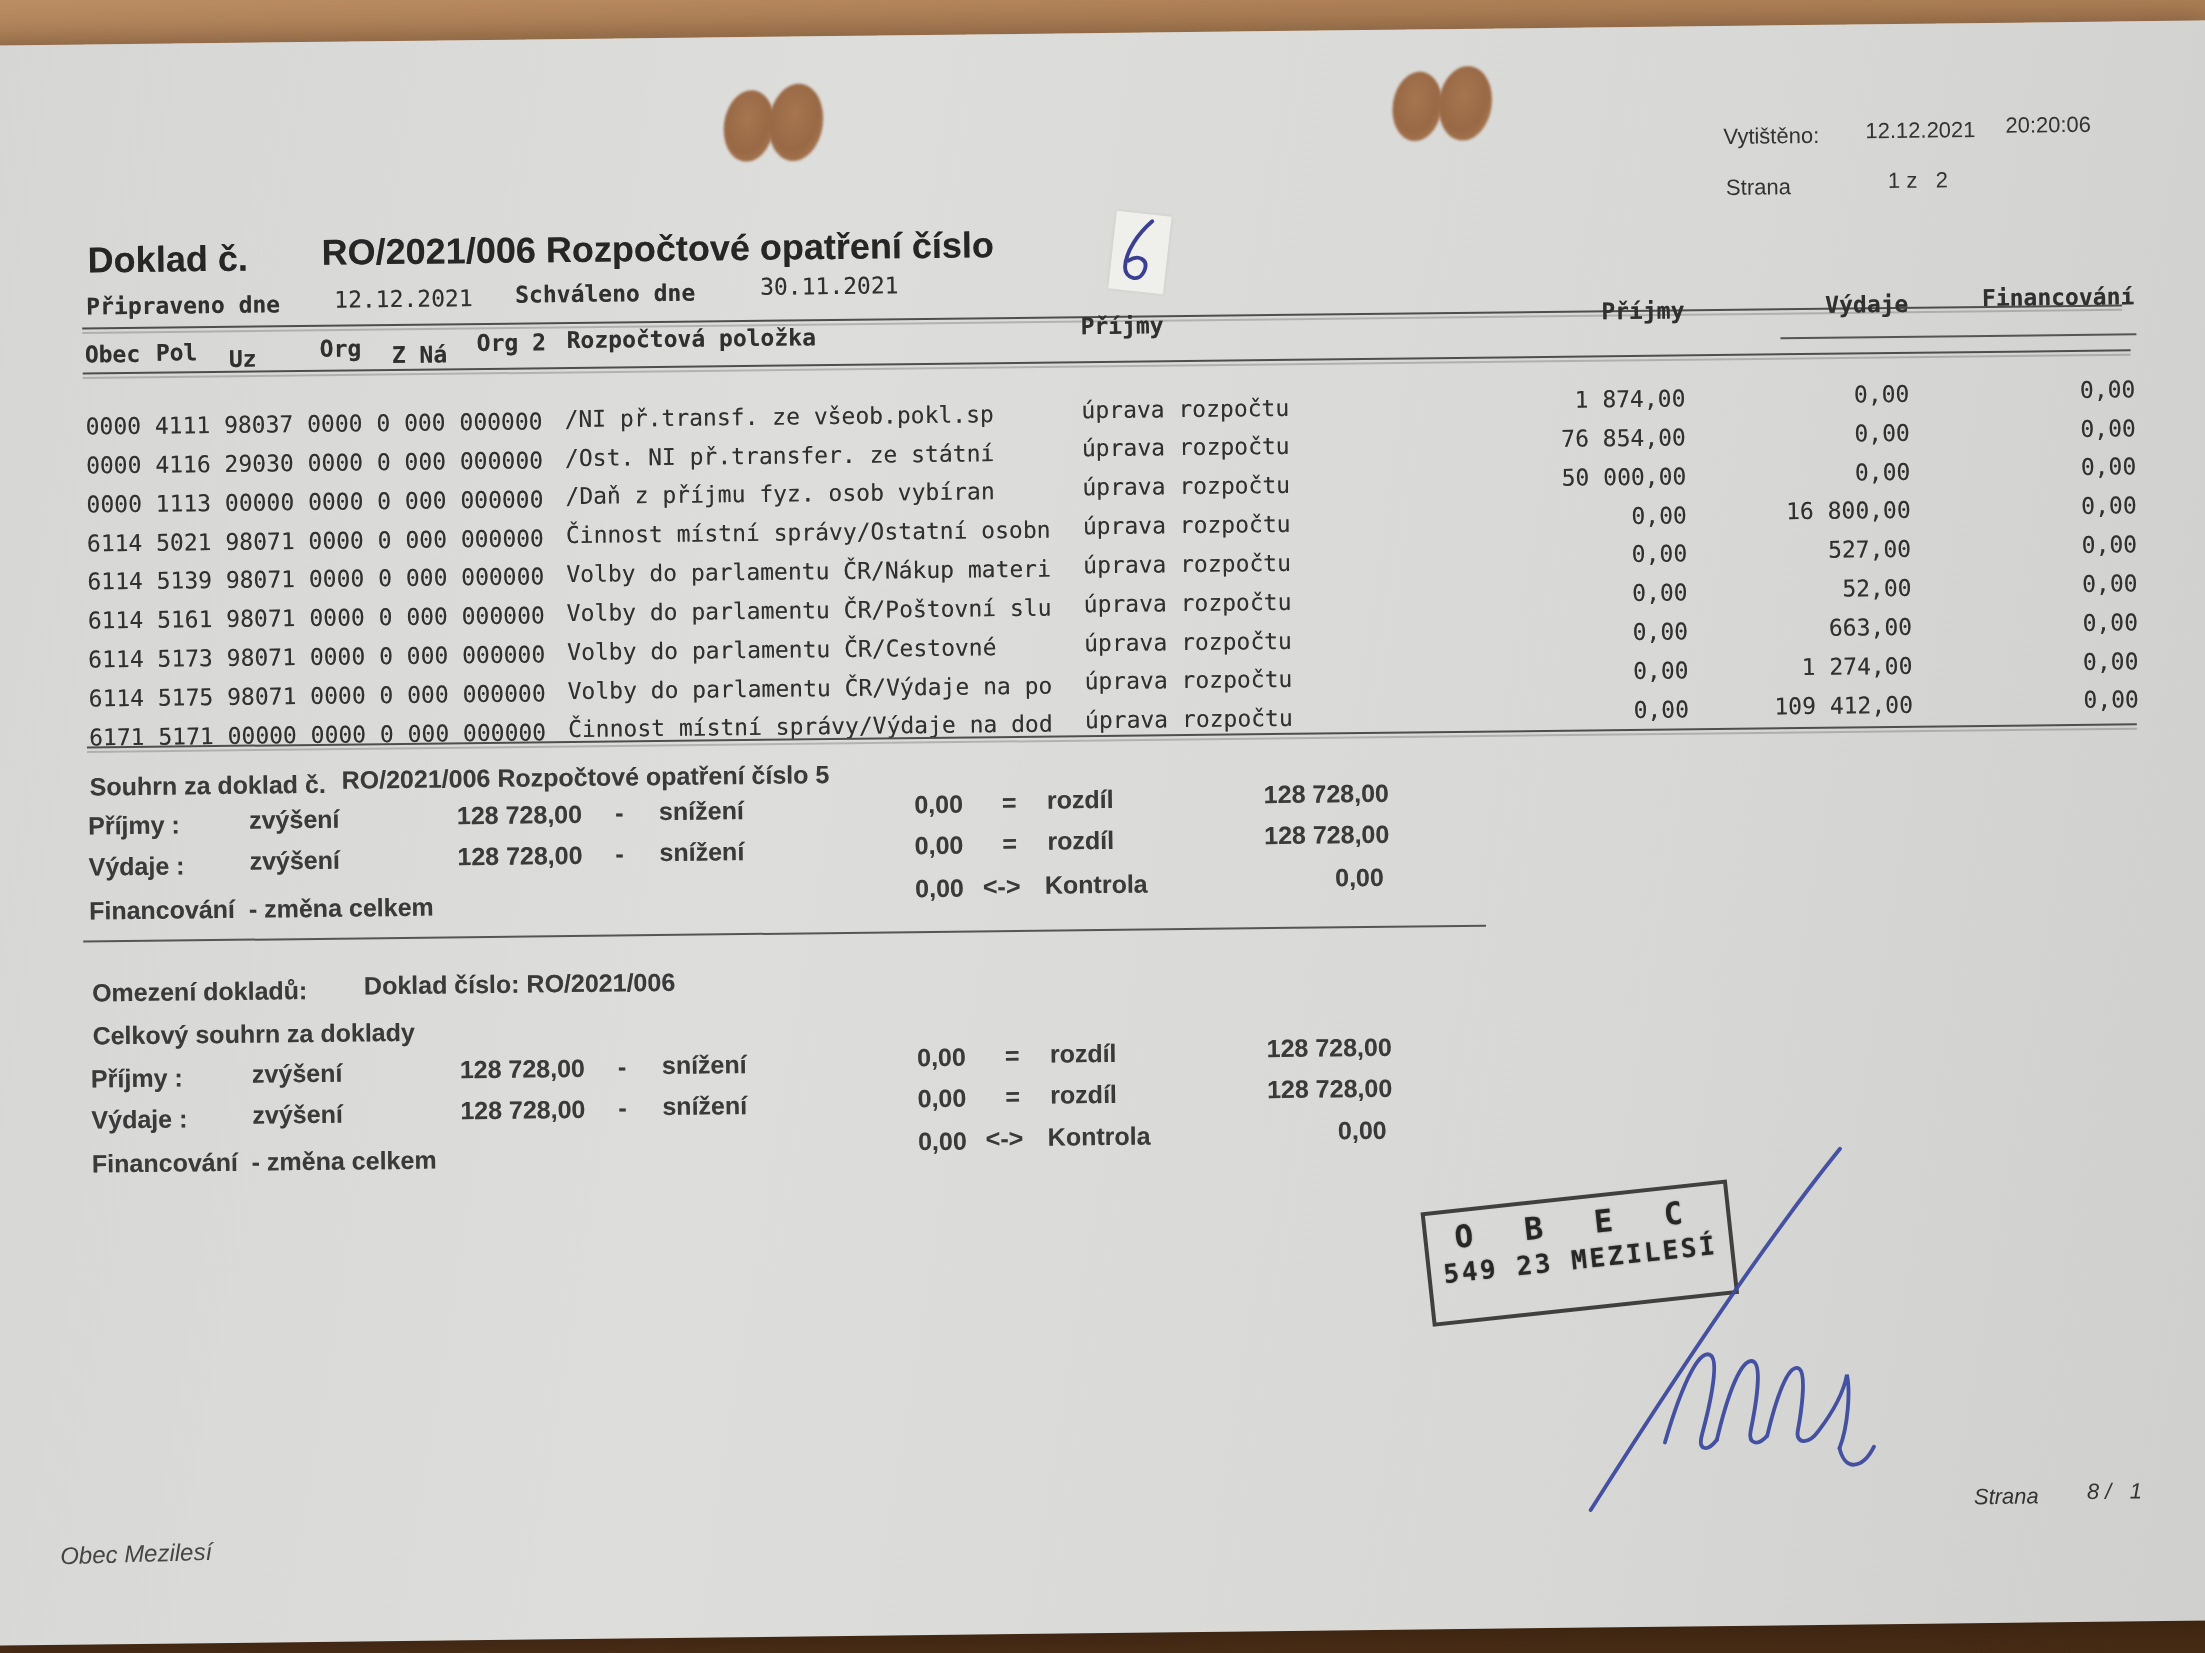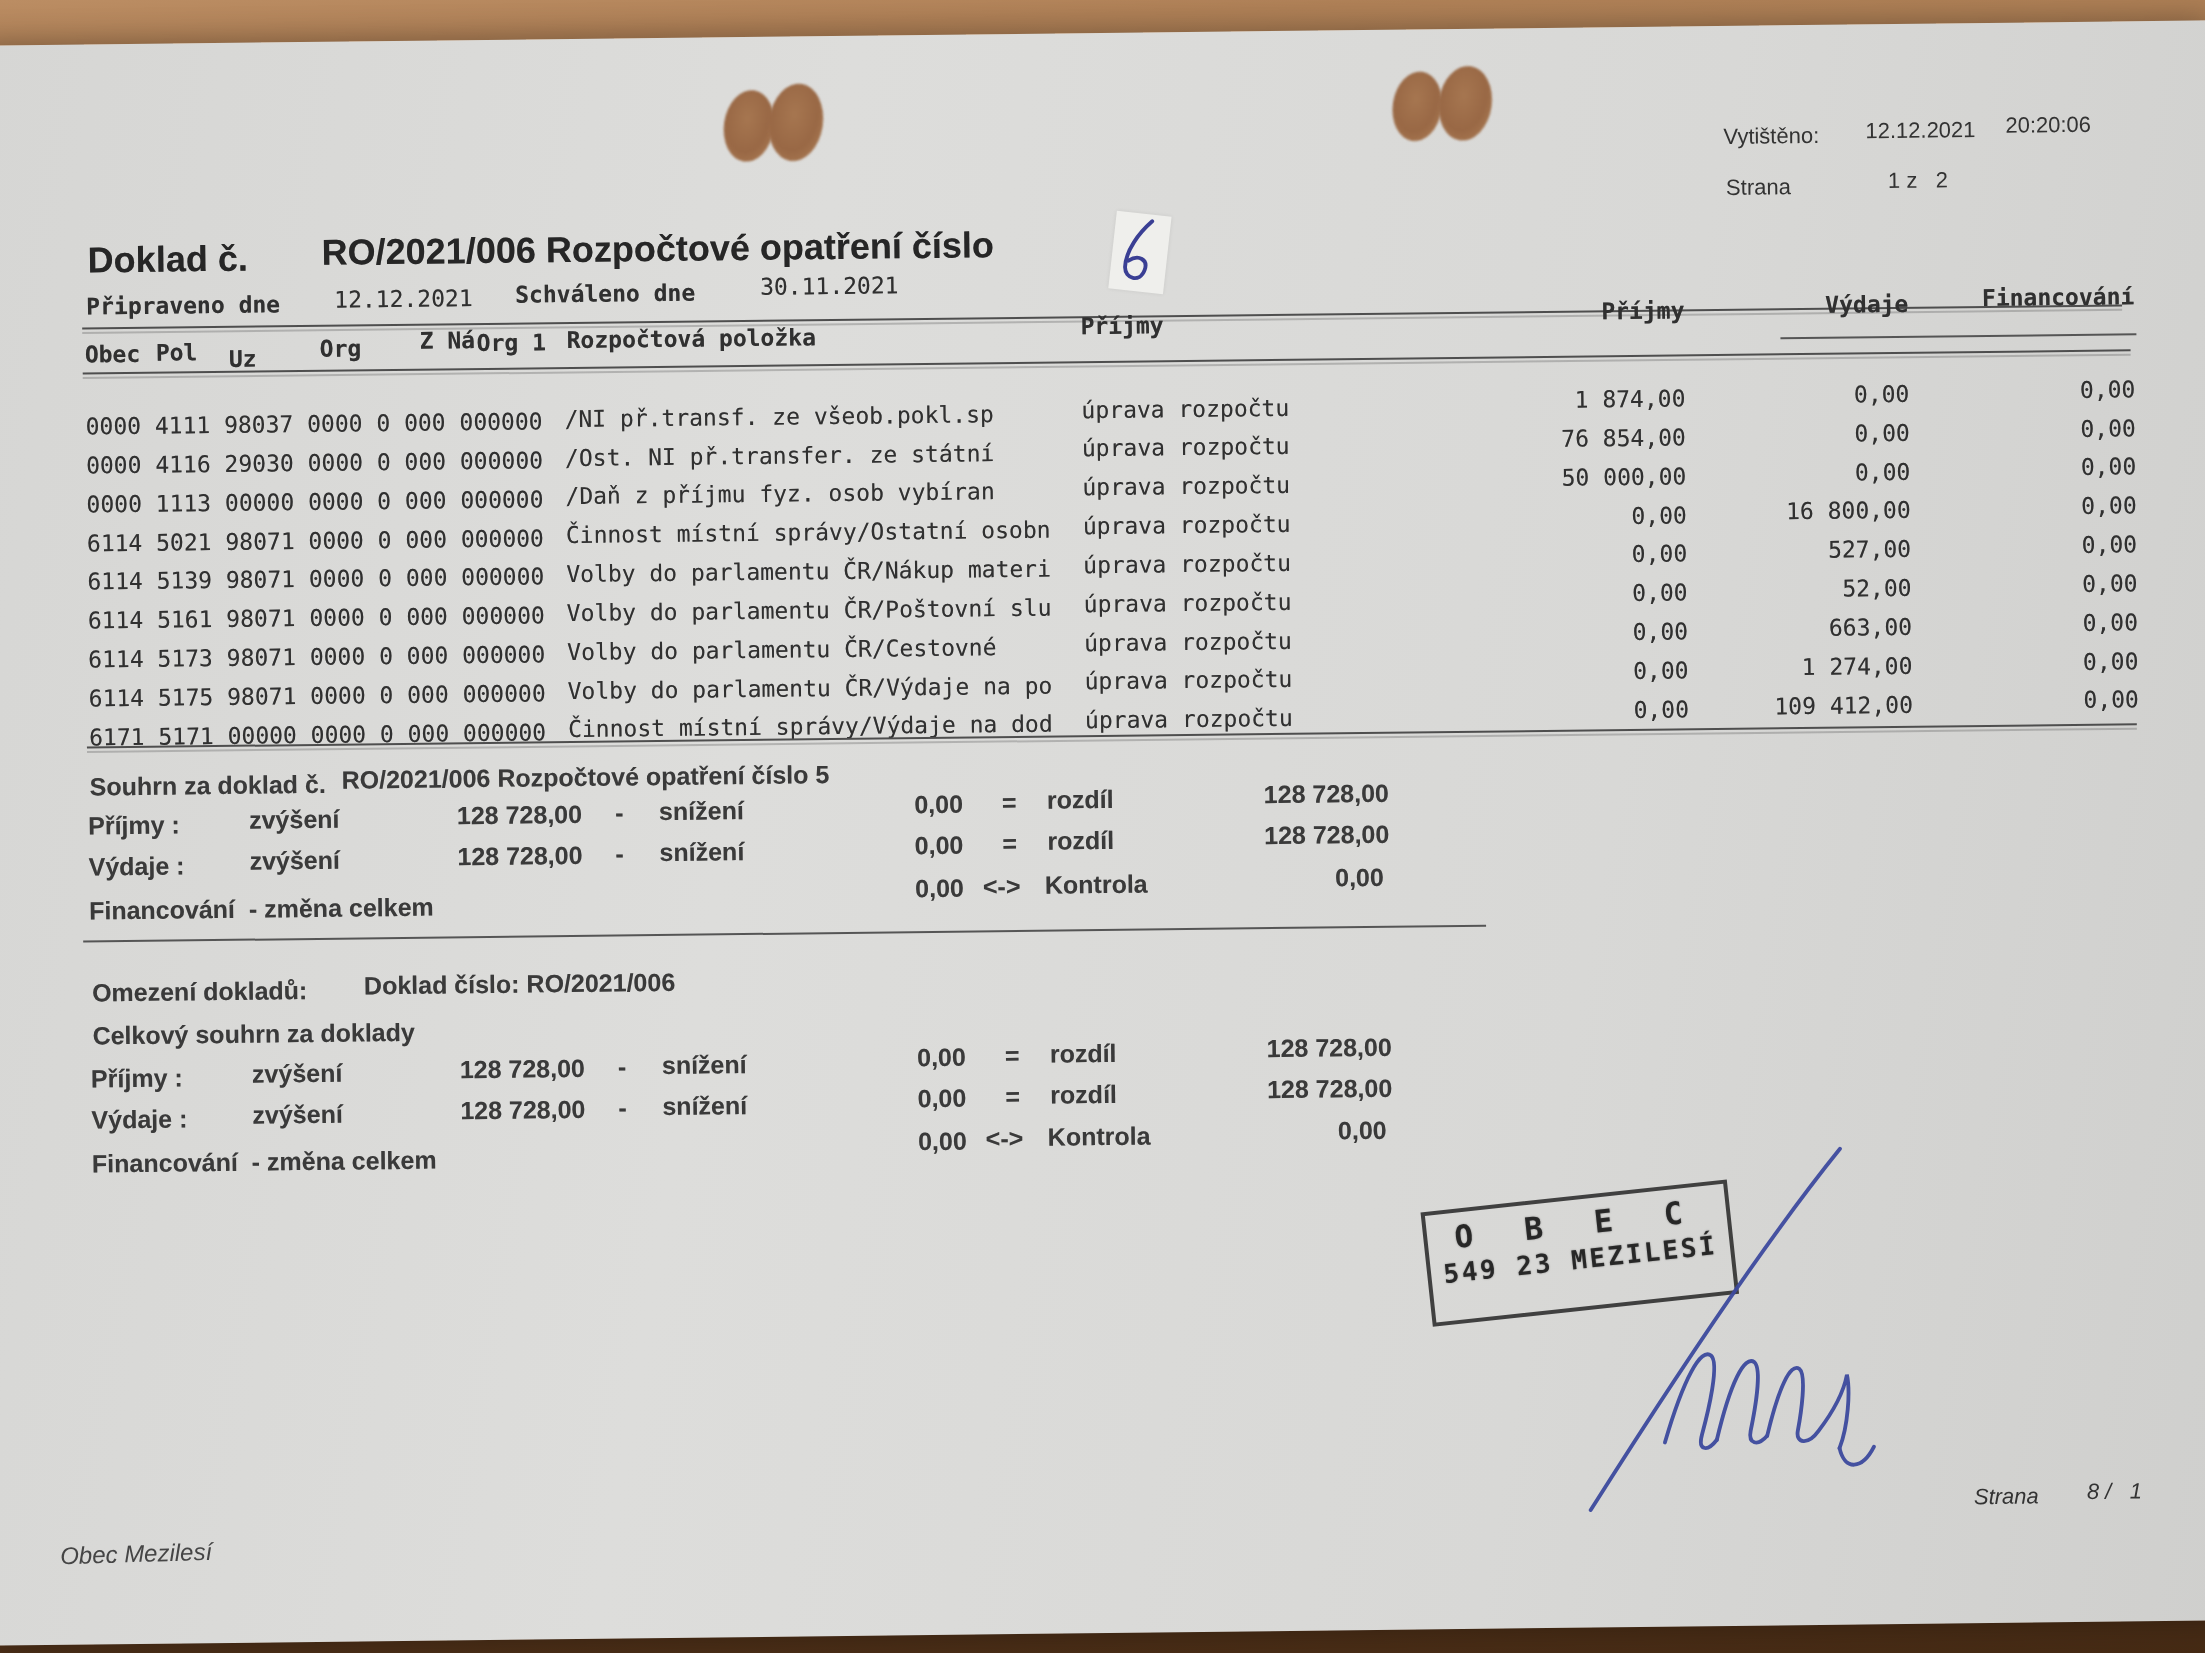--- a/index.html
+++ b/index.html
@@ -65,22 +65,22 @@
     <span class="abs mono" style="left:766px;top:270px;">30.11.2021</span>
 
     <div class="line" style="left:88px;top:316px;width:2040px;"></div>
     <div class="thin" style="left:1786px;top:345px;width:356px;"></div>
     <div class="line" style="left:88px;top:361px;width:2048px;"></div>
 
     <span class="abs mono b" style="left:90px;top:330px;">Obec</span>
     <span class="abs mono b" style="left:161px;top:329px;">Pol</span>
     <span class="abs mono b" style="left:234px;top:336px;">Uz</span>
     <span class="abs mono b" style="left:325px;top:327px;">Org</span>
-    <span class="abs mono b" style="left:397px;top:320px;margin-left:28px;">Z Ná</span>
-    <span class="abs mono b" style="left:482px;top:323px;">Org 1</span>
+    <span class="abs mono b" style="left:397px;top:334px;">Z Ná</span>
+    <span class="abs mono b" style="left:482px;top:323px;">Org 2</span>
     <span class="abs mono b" style="left:572px;top:321px;">Rozpočtová položka</span>
     <span class="abs mono b" style="left:1086px;top:313px;">Příjmy</span>
     <span class="abs mono b num" style="left:1422px;top:304px;width:268px;">Příjmy</span>
     <span class="abs mono b num" style="left:1646px;top:300px;width:268px;">Výdaje</span>
     <span class="abs mono b num" style="left:1871px;top:295px;width:269px;">Financování</span>
 
     <div id="rows">
         <div>
           <span class="abs mono" style="left:90px;top:402px;">0000 4111 98037 0000 0 000 000000</span>
           <span class="abs mono" style="left:569px;top:400px;">/NI př.transf. ze všeob.pokl.sp</span>

